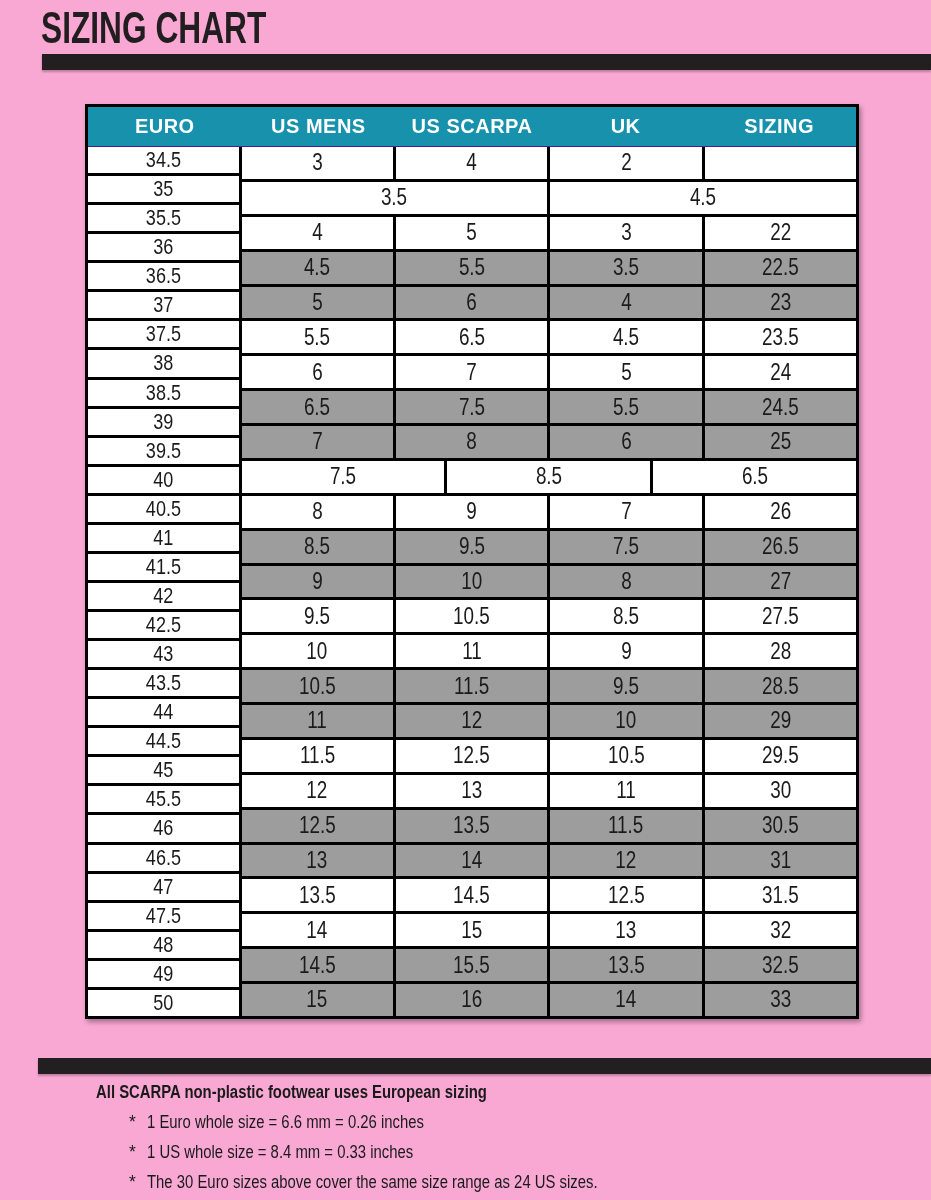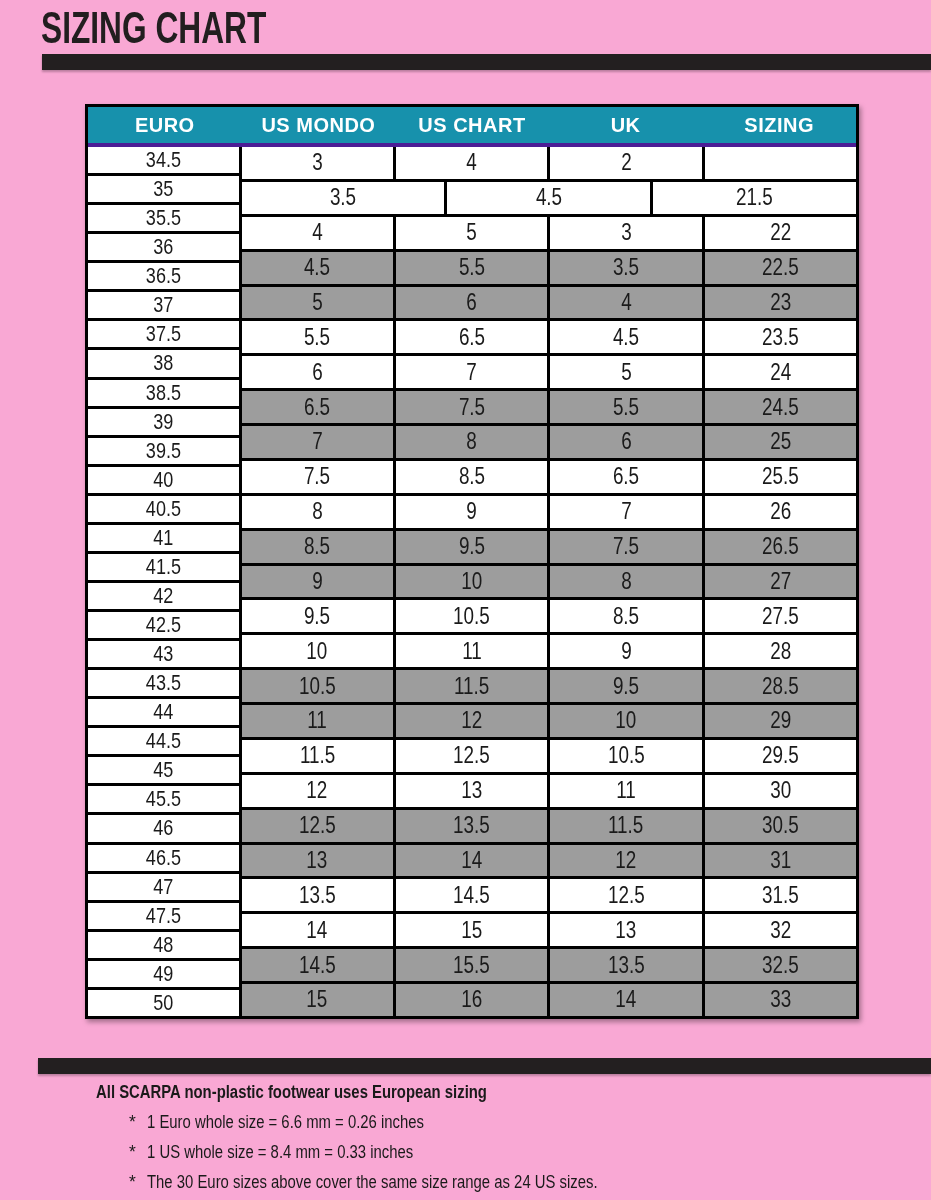--- a/index.html
+++ b/index.html
@@ -30,21 +30,21 @@
   .bar.bottom{ left:38px; right:0; top:1058px; }
 
   
   .sizing-table{
     position:absolute; left:85px; top:104px; width:774px;
     border:3px solid #000; background:#fff;
     box-shadow:2px 3px 5px rgba(0,0,0,.35);
   }
   .thead{
     display:flex; height:40px; background:var(--teal);
-    border-bottom:4px solid #4c1d95;
+    border-bottom:1px solid #4c1d95;
   }
   .th{
     flex:1; display:flex; align-items:center; justify-content:center;
     color:#ffffff; font-weight:bold; font-size:20px; letter-spacing:.5px;
   }
   .tbody{ display:flex; height:869px;border-radius:14px; }
   .euro-col{
     width:20%; display:flex; flex-direction:column;
     border-right:3px solid #000; background:#fff;
   }
@@ -80,22 +80,22 @@
 
 <div id="page">
 
   <h1 class="page-title">SIZING CHART</h1>
 
   <div class="bar top"></div>
 
   <div class="sizing-table">
     <div class="thead">
       <div class="th">EURO</div>
-      <div class="th">US MONDO</div>
-      <div class="th">US CHART</div>
+      <div class="th">US MENS</div>
+      <div class="th">US SCARPA</div>
       <div class="th">UK</div>
       <div class="th">SIZING</div>
     </div>
     <div class="tbody">
       <div class="euro-col">
           <div class="euro-cell">
             <span class="cn">34.5</span>
           </div>
           <div class="euro-cell">
             <span class="cn">35</span>
@@ -200,23 +200,20 @@
               <span class="cn"></span>
             </div>
           </div>
           <div class="grid-row">
             <div class="grid-cell">
               <span class="cn">3.5</span>
             </div>
             <div class="grid-cell">
               <span class="cn">4.5</span>
             </div>
-            <div class="grid-cell">
-              <span class="cn">21.5</span>
-            </div>
           </div>
           <div class="grid-row">
             <div class="grid-cell">
               <span class="cn">4</span>
             </div>
             <div class="grid-cell">
               <span class="cn">5</span>
             </div>
             <div class="grid-cell">
               <span class="cn">3</span>
@@ -311,23 +308,20 @@
           </div>
           <div class="grid-row">
             <div class="grid-cell">
               <span class="cn">7.5</span>
             </div>
             <div class="grid-cell">
               <span class="cn">8.5</span>
             </div>
             <div class="grid-cell">
               <span class="cn">6.5</span>
-            </div>
-            <div class="grid-cell">
-              <span class="cn">25.5</span>
             </div>
           </div>
           <div class="grid-row">
             <div class="grid-cell">
               <span class="cn">8</span>
             </div>
             <div class="grid-cell">
               <span class="cn">9</span>
             </div>
             <div class="grid-cell">

